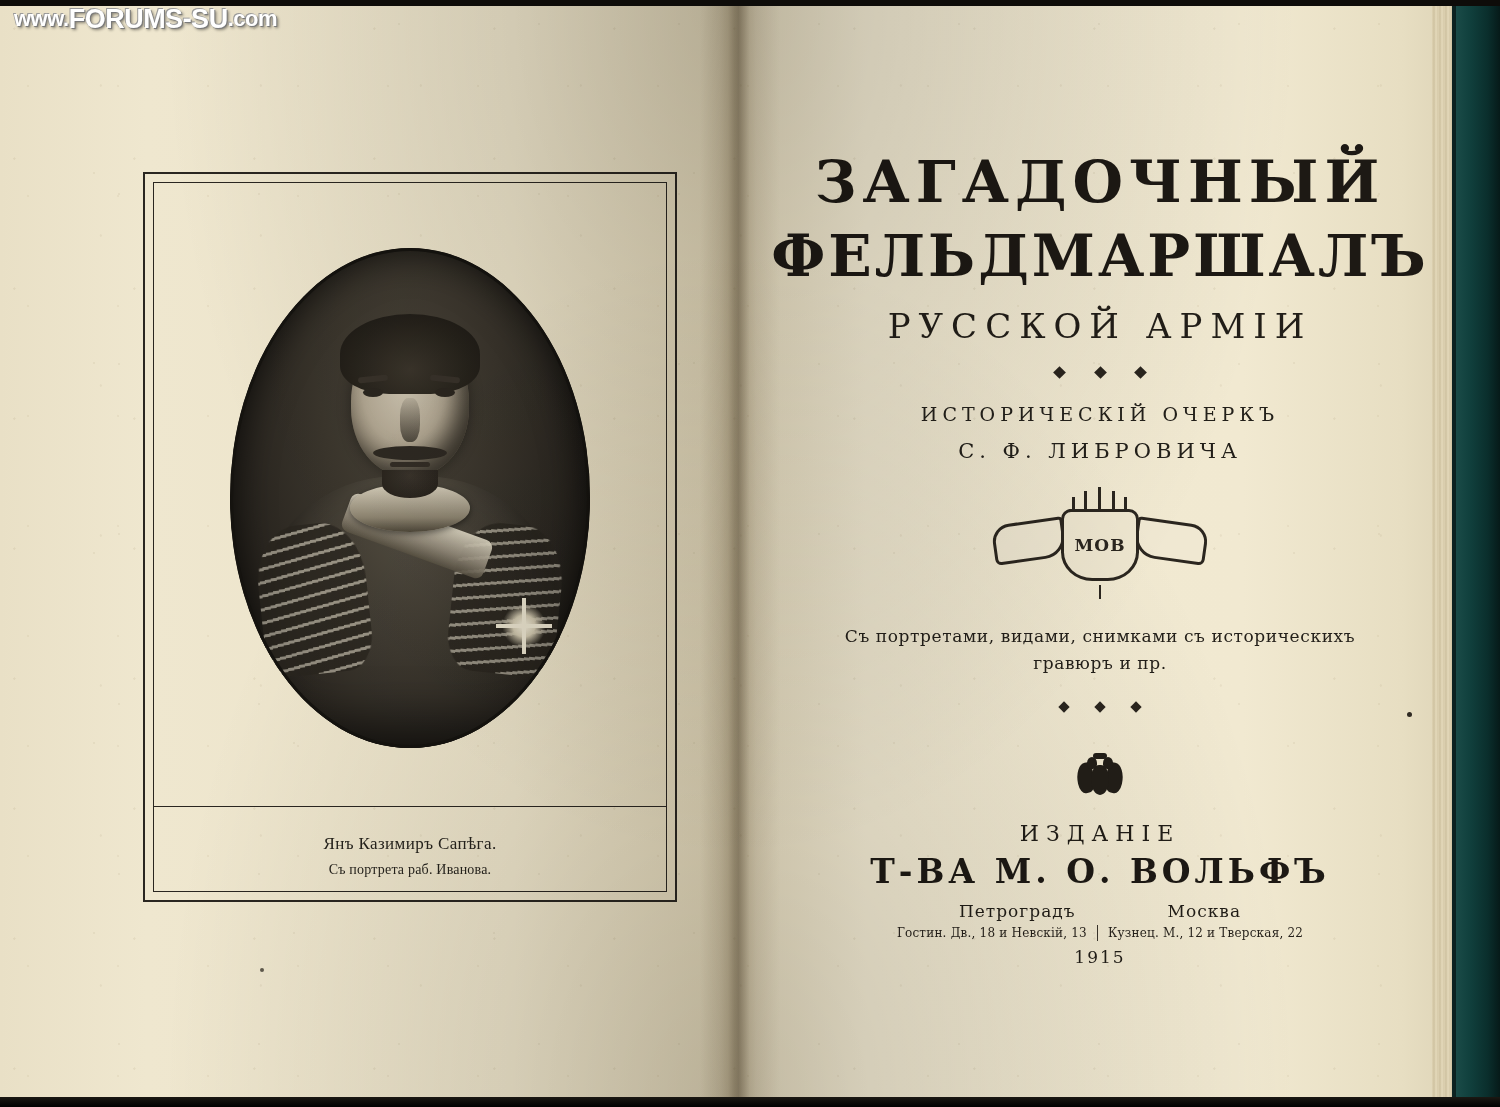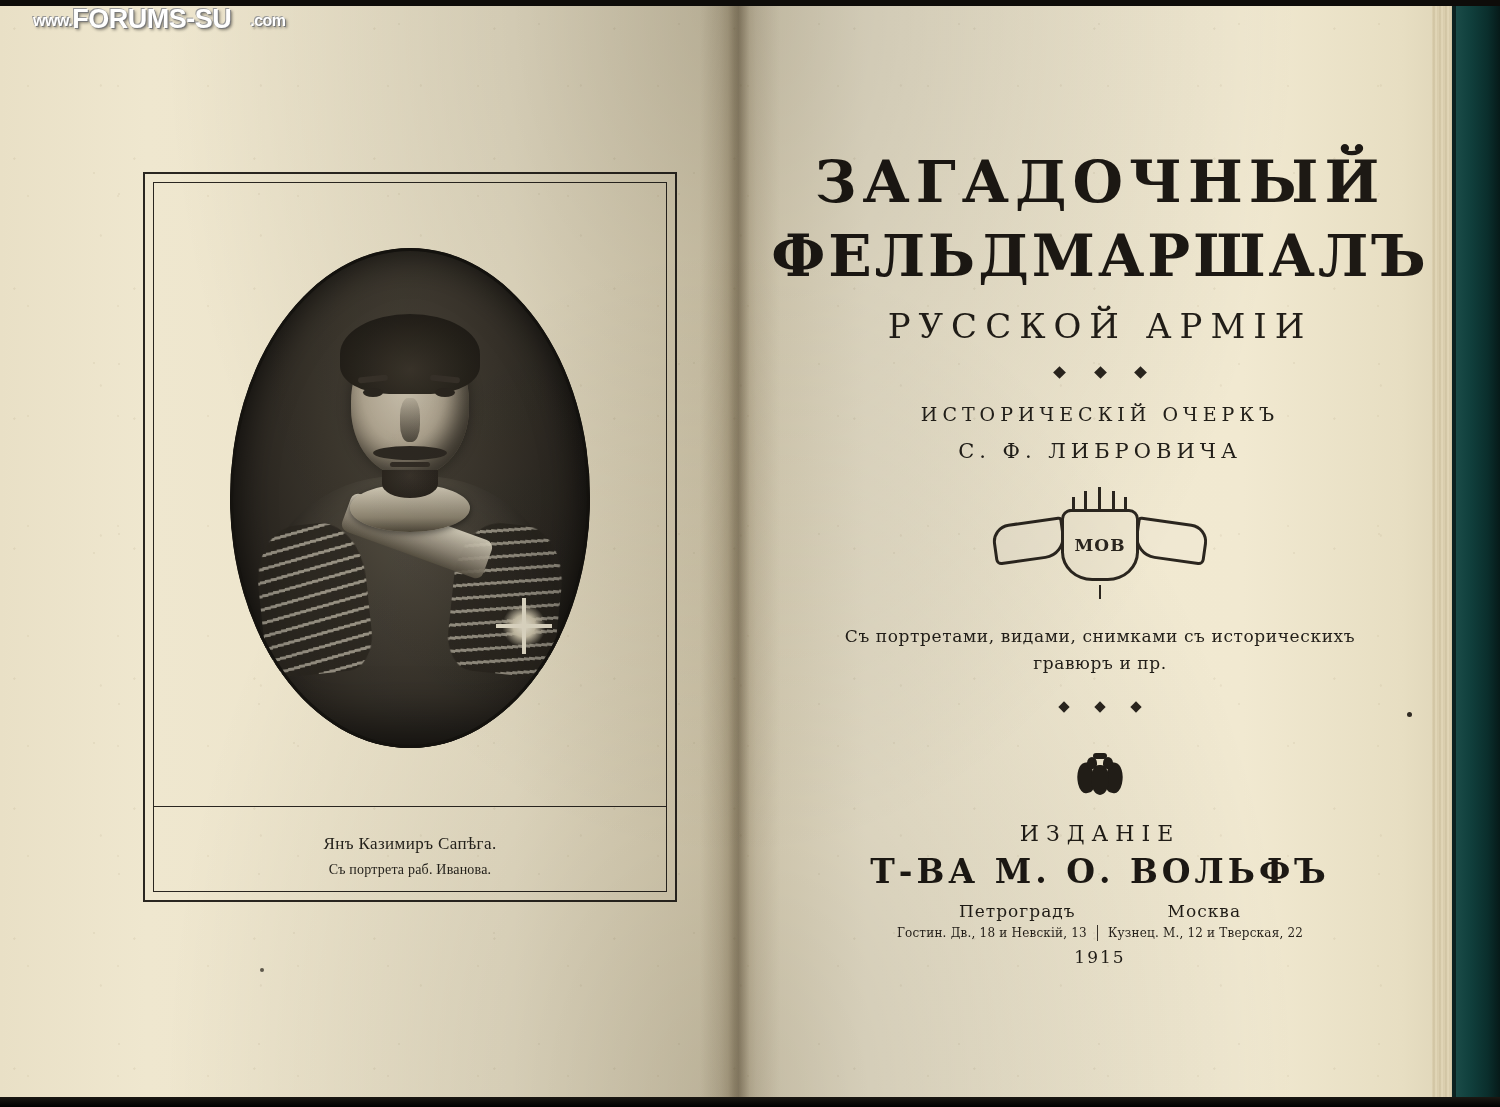--- a/index.html
+++ b/index.html
@@ -113,21 +113,21 @@
     font-weight: bold;
     font-size: 27px;
     letter-spacing: -0.5px;
     line-height: 1;
     color: #ffffff;
     text-shadow:
       1px 1px 0 #7a7a7a, -1px -1px 0 #9a9a9a,
       2px 2px 3px rgba(0,0,0,.45);
     white-space: nowrap;
   }
-  .watermark .wm-small { font-size: 16px; vertical-align: 2px; margin-left: 19px; }
+  .watermark .wm-small { font-size: 22px; vertical-align: 2px; }
 
   
   .plate-frame {
     position: absolute;
     left: 143px; top: 172px;
     width: 534px; height: 730px;
     border: 2px solid #2a2620;
     box-sizing: border-box;
   }
   .plate-inner {

